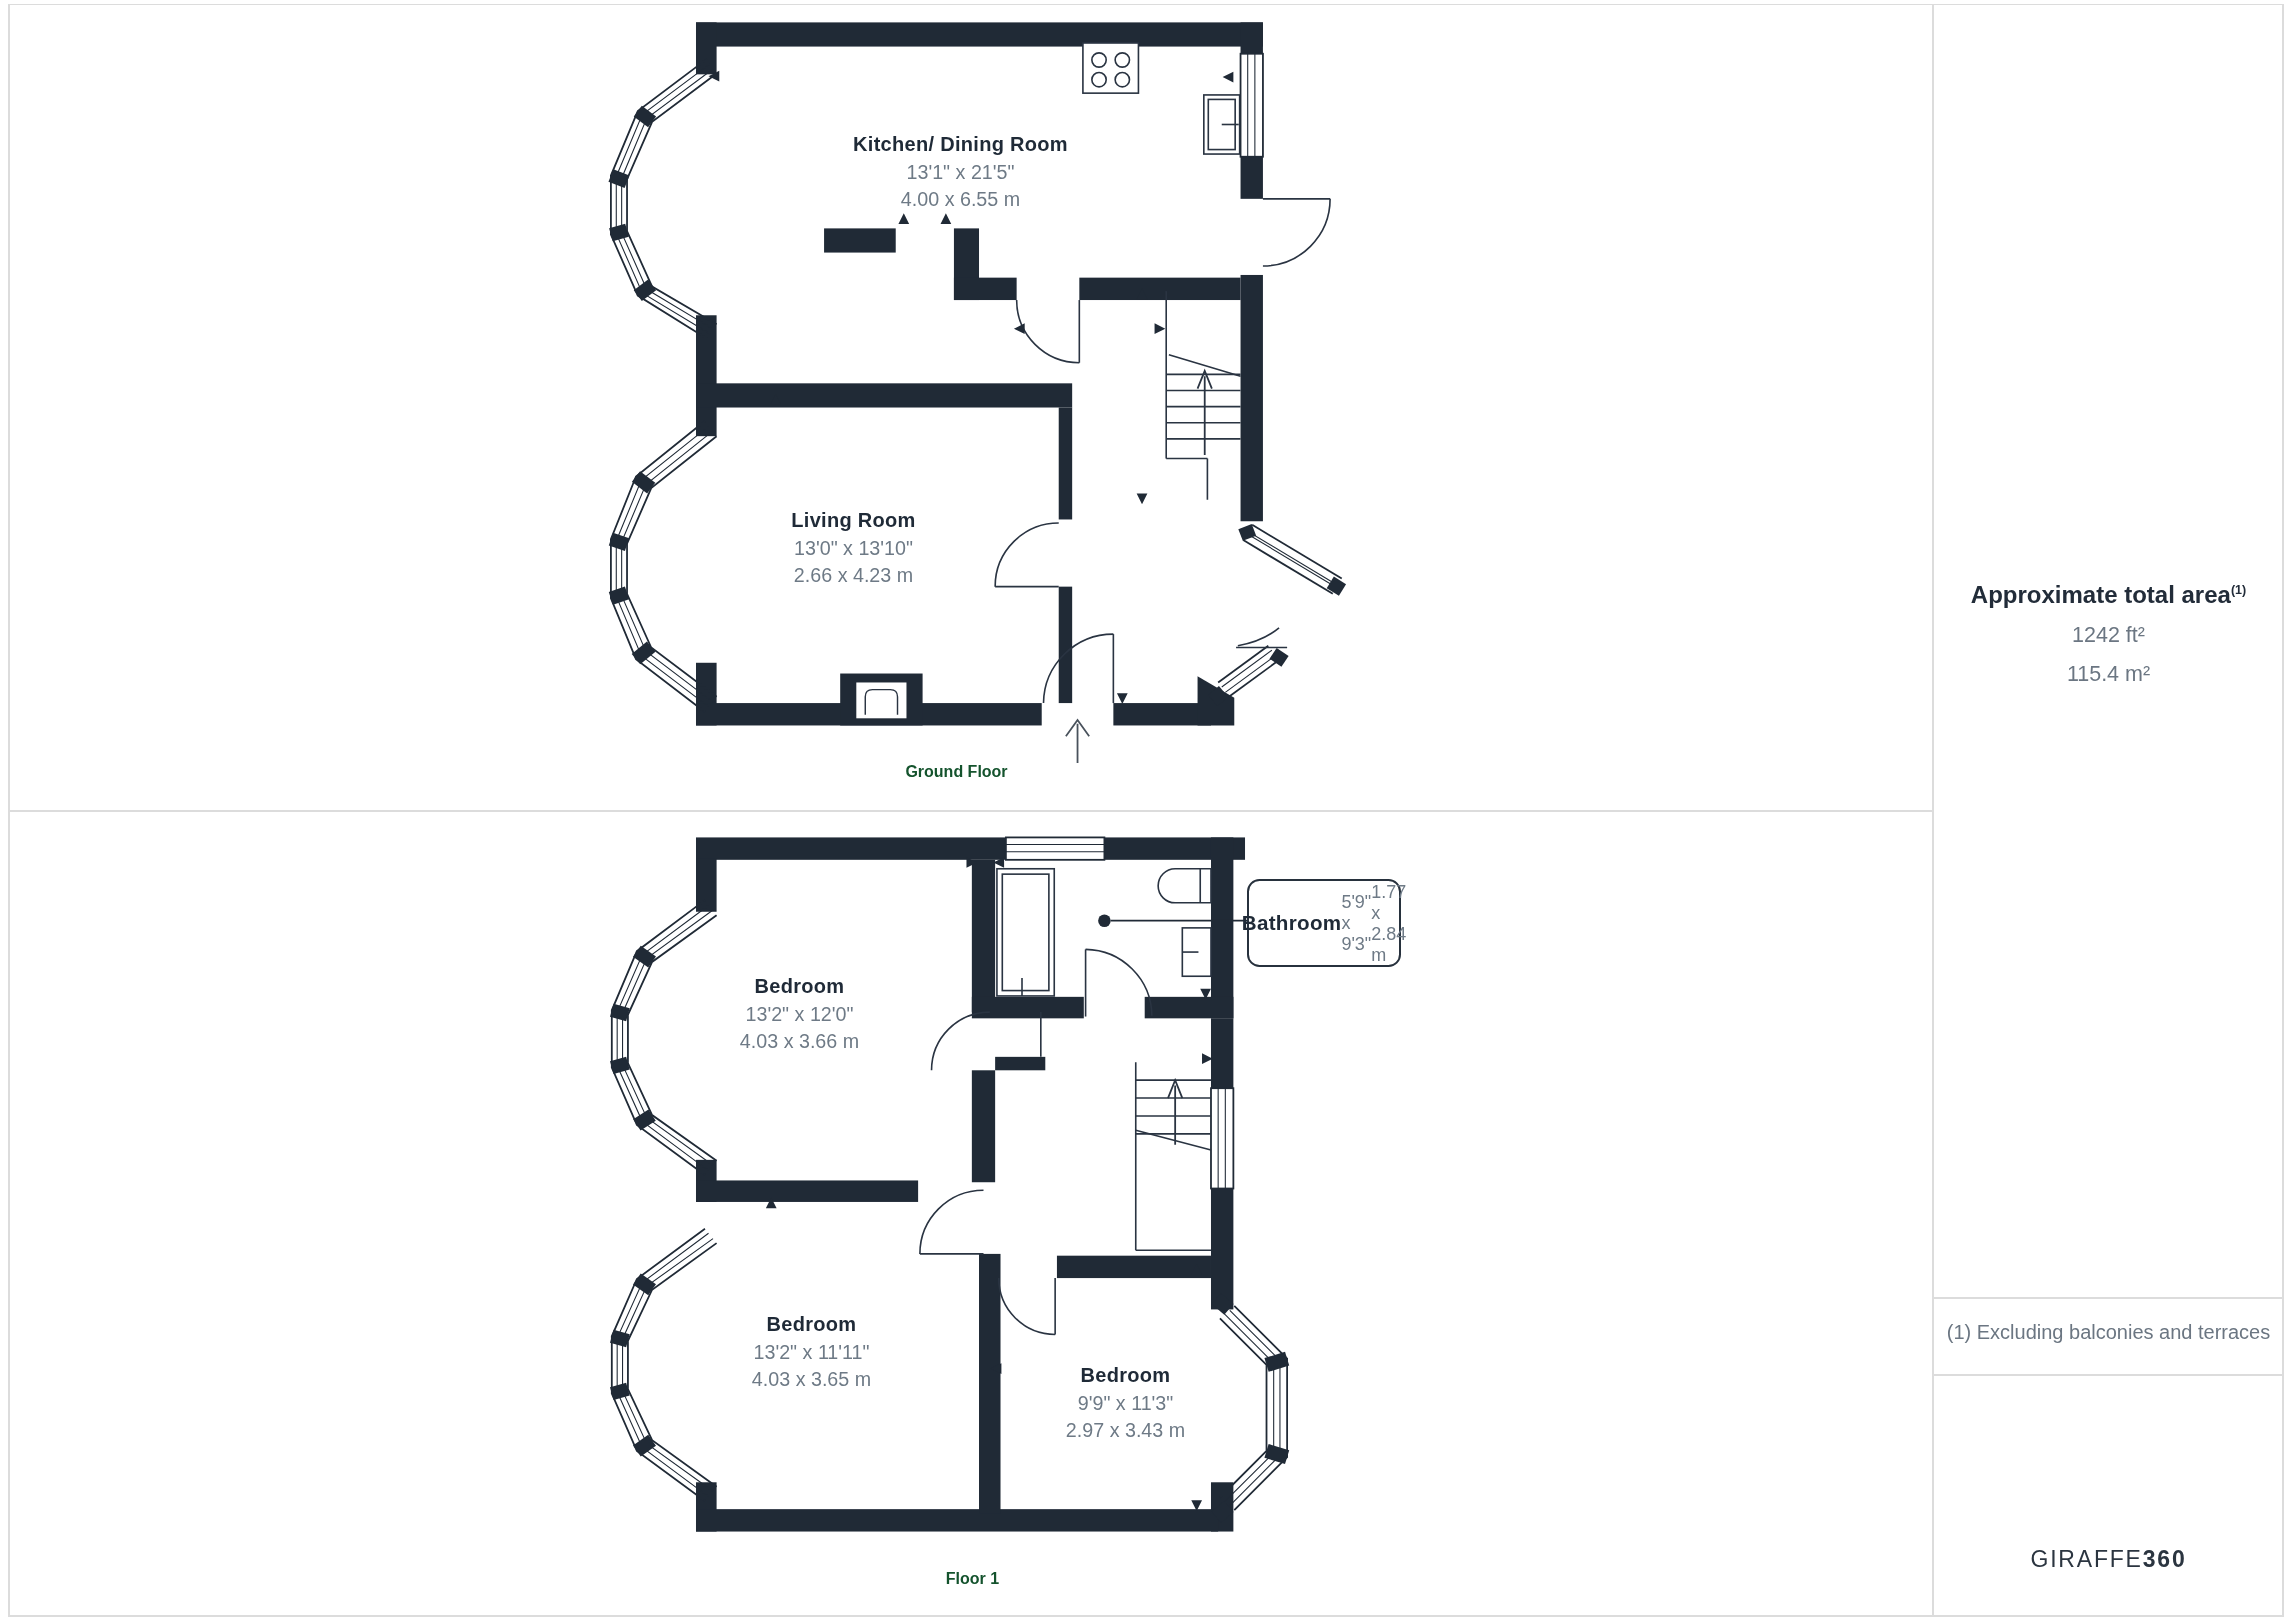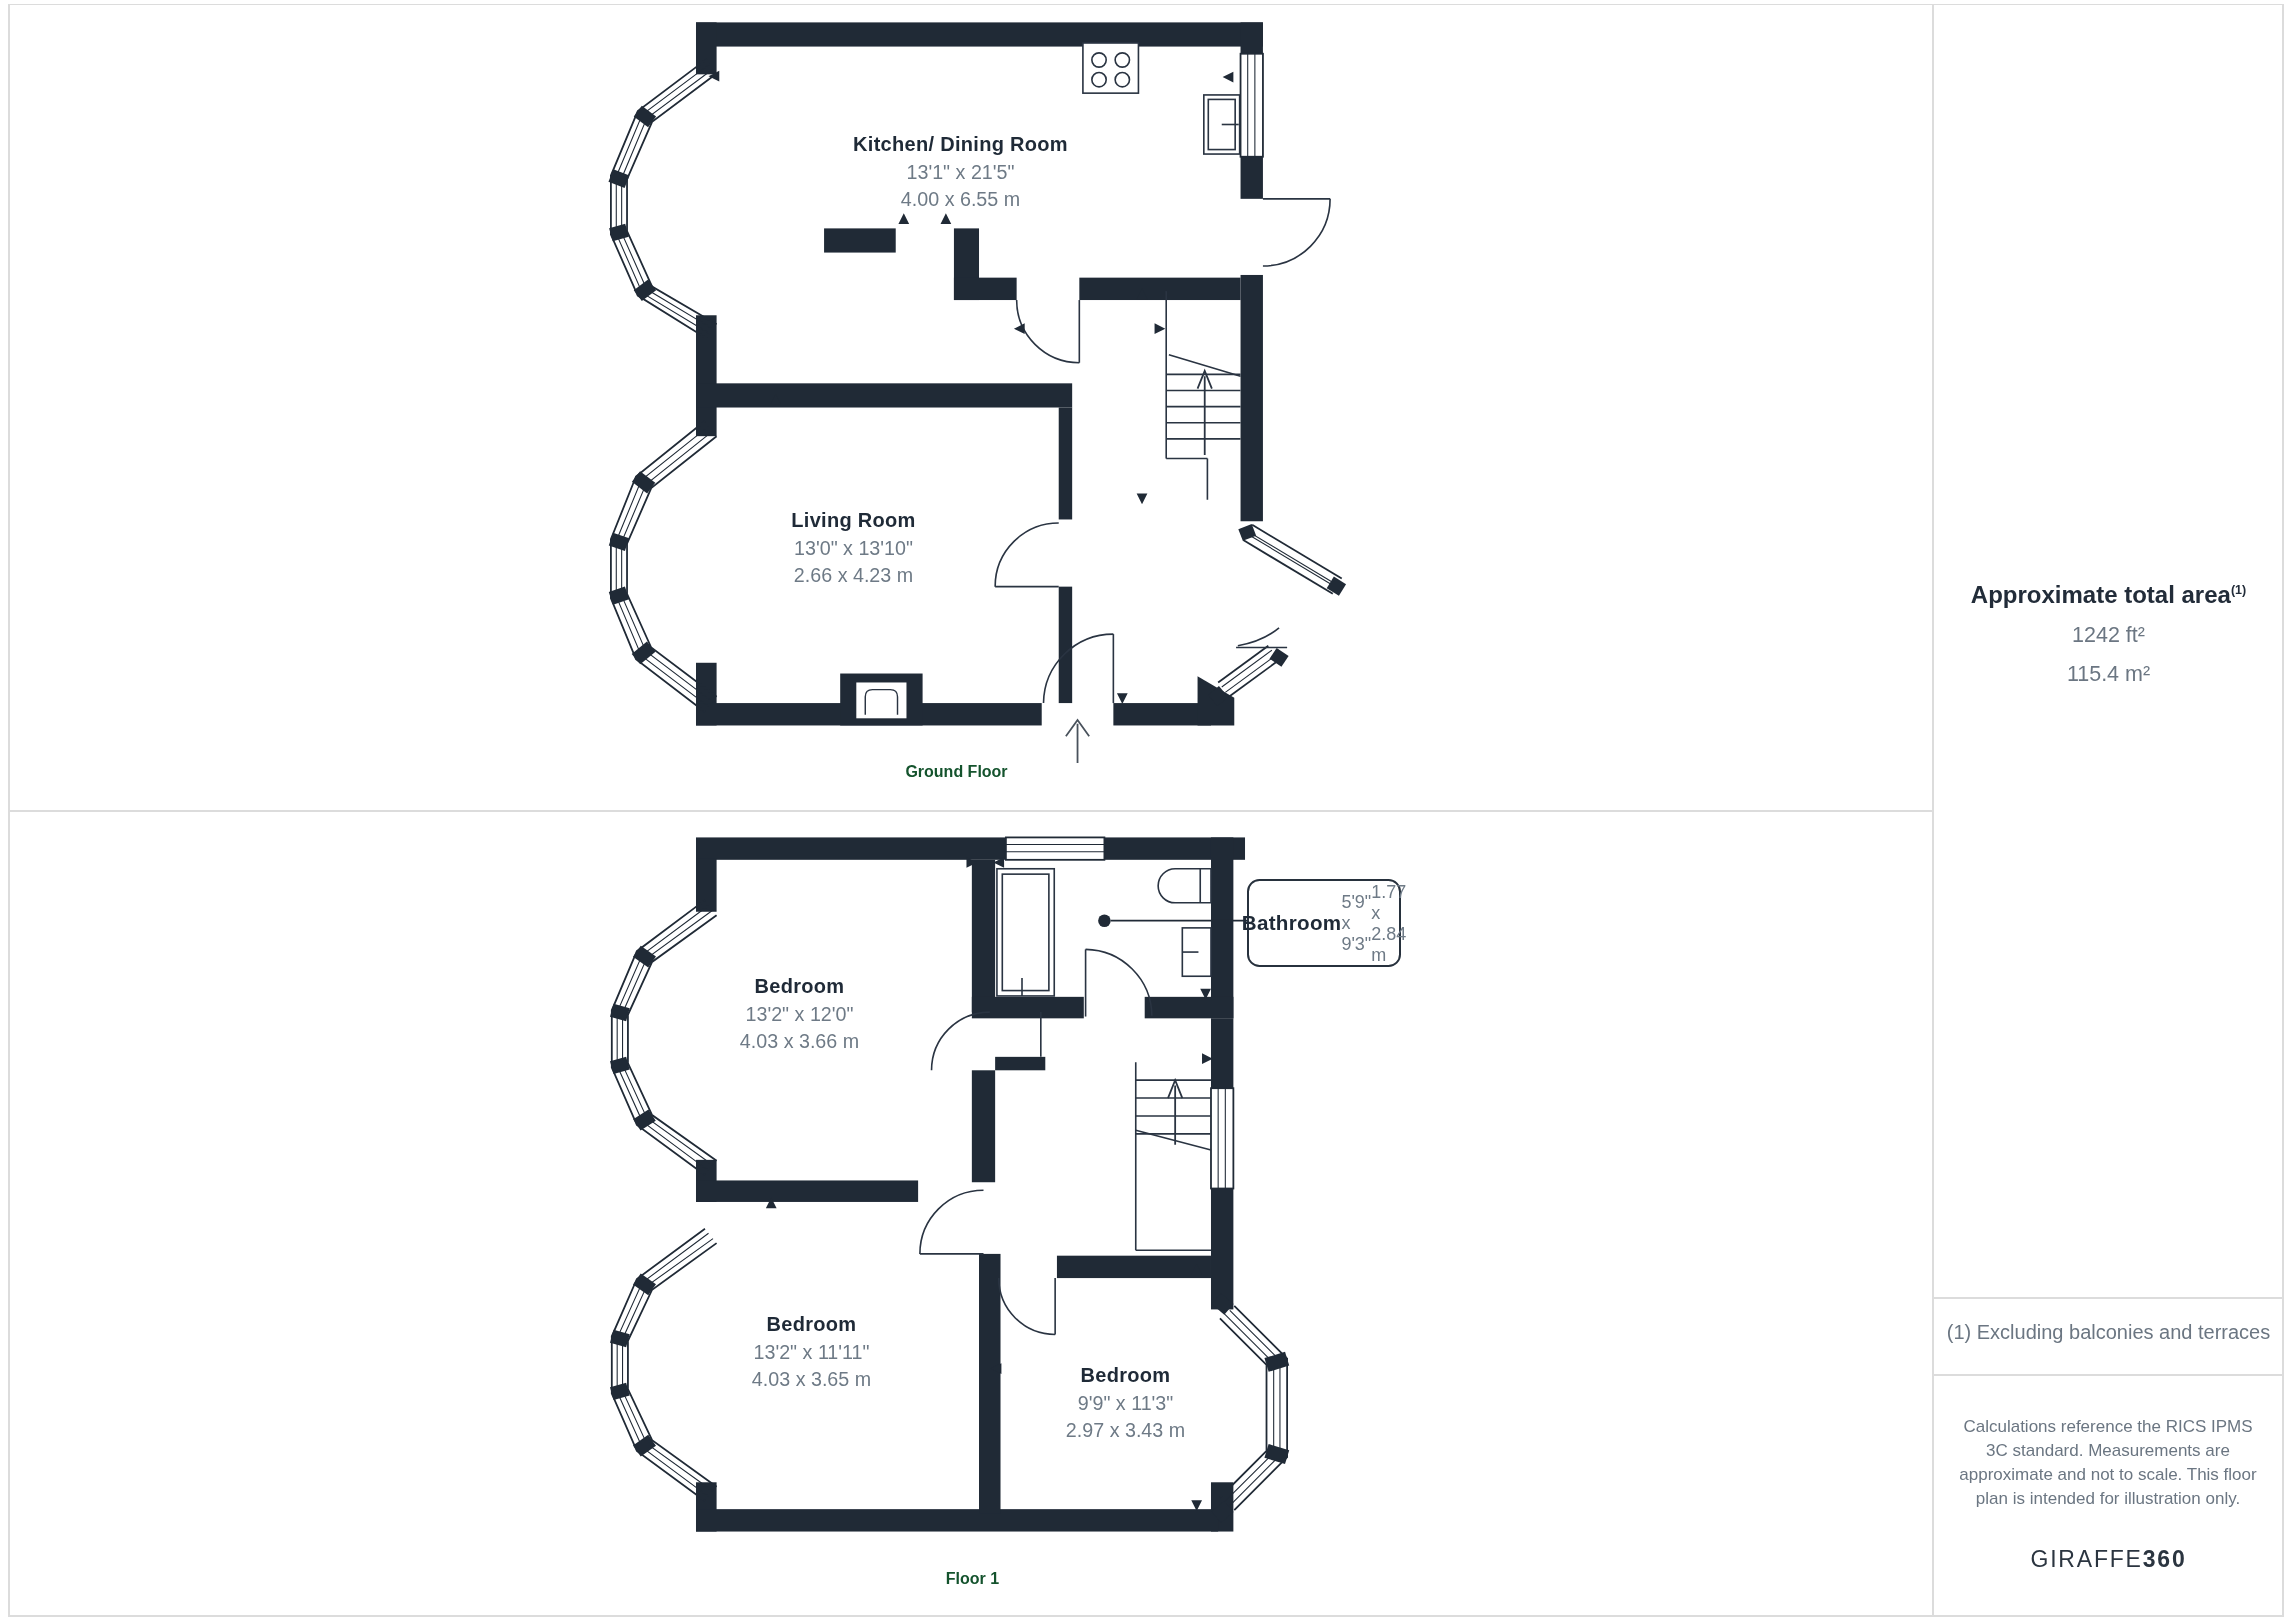--- a/index.html
+++ b/index.html
@@ -324,18 +324,17 @@
 
 <div class="sidebar">
   <div class="area-block">
     <div class="area-title">
       <span>Approximate total area</span><sup>(1)</sup>
     </div>
     <div class="area-val">1242 ft²</div>
     <div class="area-val">115.4 m²</div>
   </div>
   <div class="note1">(1) Excluding balconies and terraces</div>
-  <div class="note2">Calculations reference the RICS IPMS 3C standard. Measurements are approximate and not to scale. This floor plan is intended for illustration only.</div>
   <div class="logo">
     <span>GIRAFFE</span><b>360</b>
   </div>
 </div>
 
 
 </body></html>

